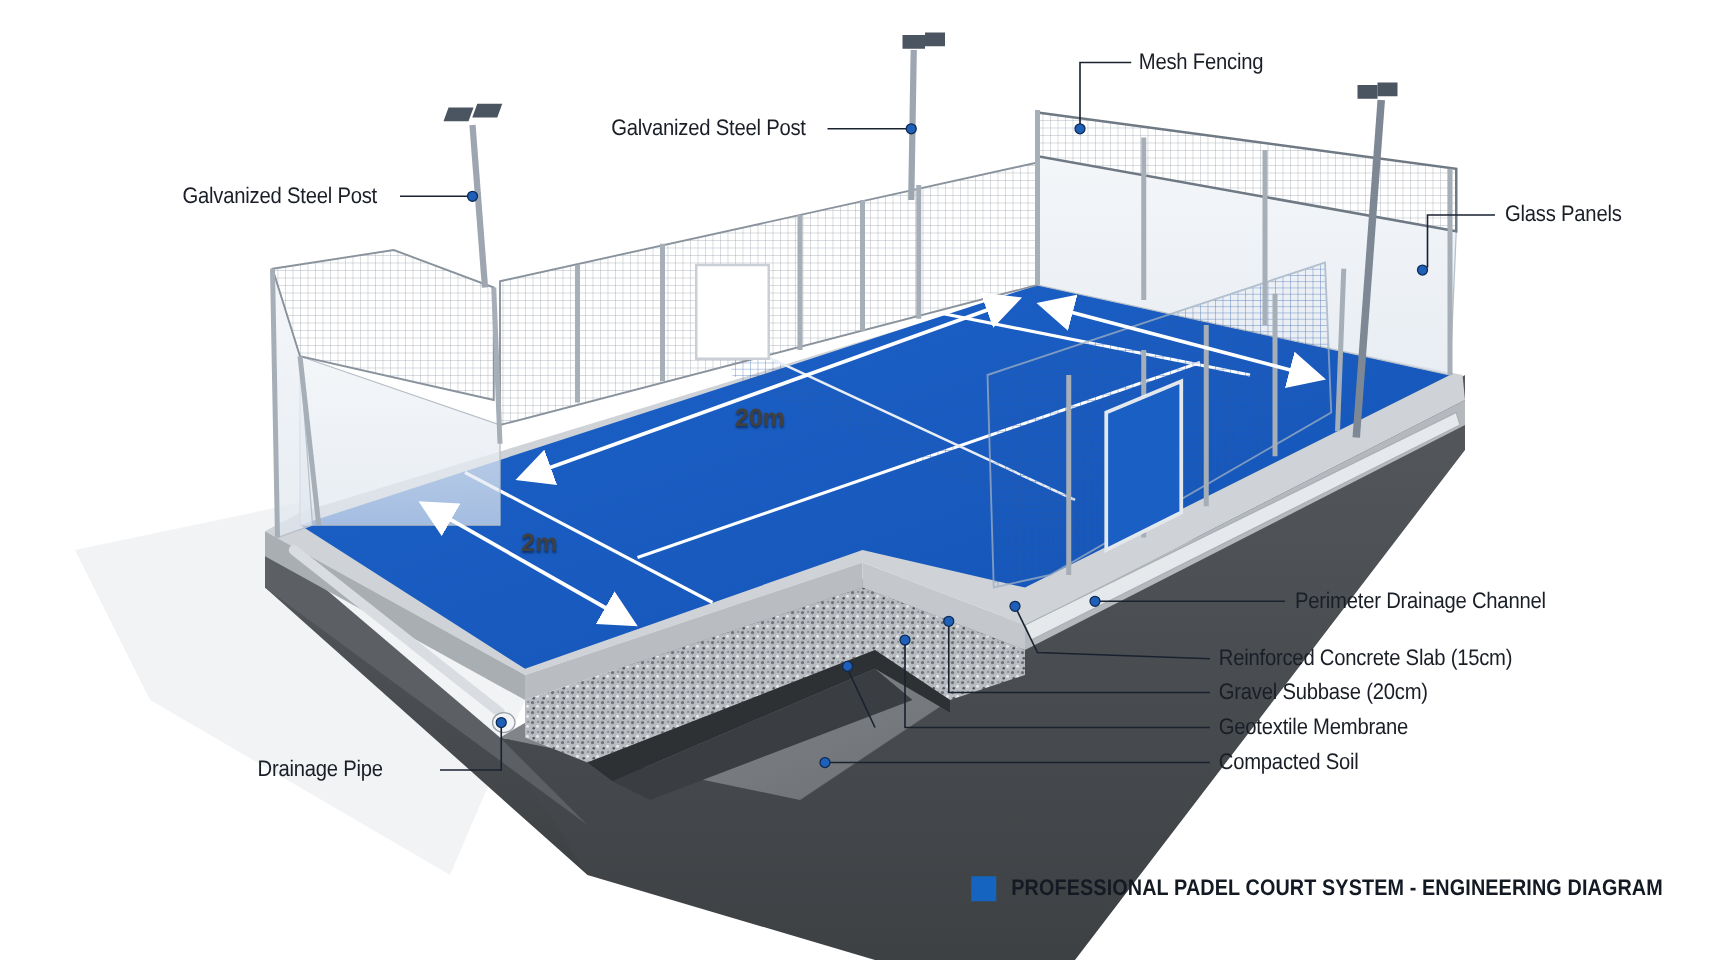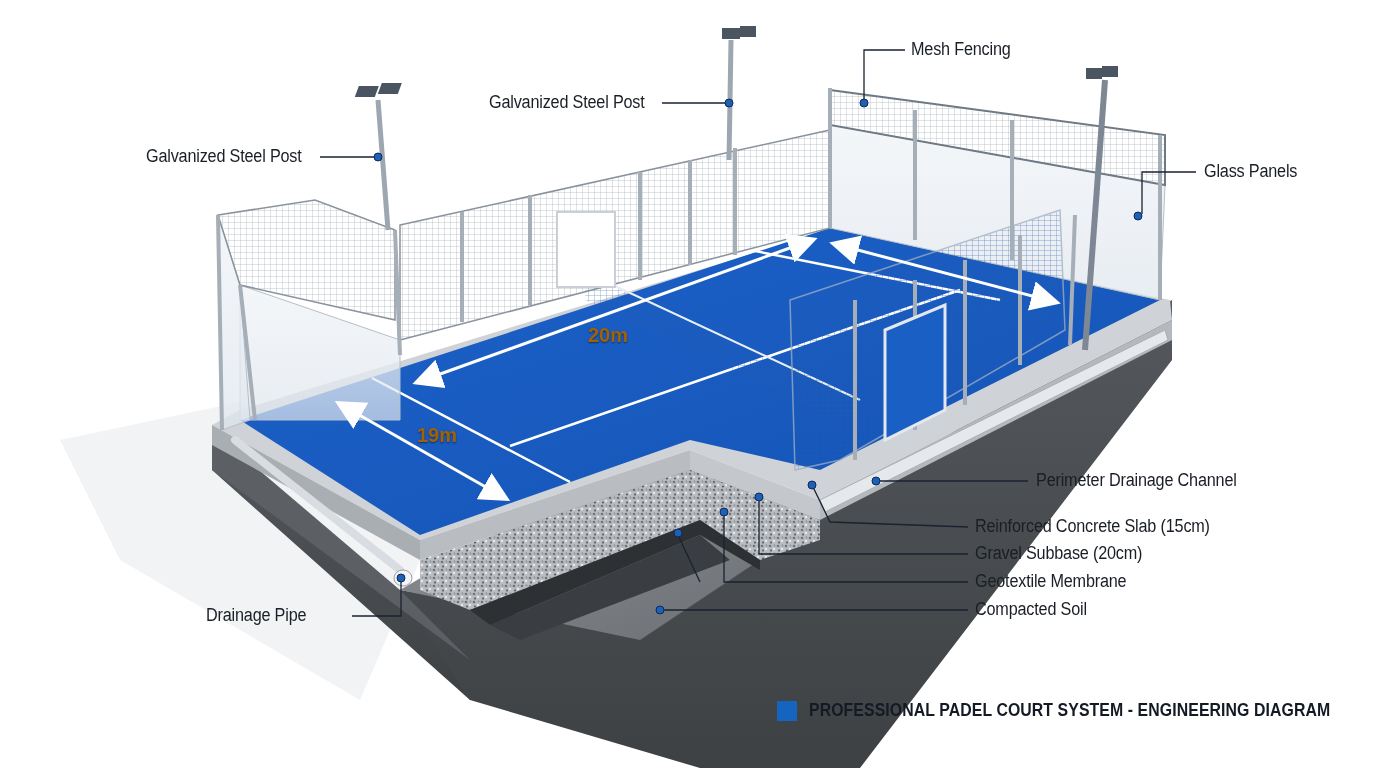--- a/index.html
+++ b/index.html
@@ -3,21 +3,21 @@
 <meta charset="utf-8">
 <style>
   html, body { margin: 0; padding: 0; background: #ffffff; }
   body { width: 1376px; height: 768px; overflow: hidden; position: relative;
          font-family: "Liberation Sans", "DejaVu Sans", sans-serif; }
   #stage { position: absolute; left: 0; top: 0; width: 1376px; height: 768px; }
   .callout-label { position: absolute; font-family: "Liberation Sans", sans-serif;
                    font-size: 18px; color: #1a1e26; white-space: nowrap; letter-spacing: -0.2px;
                    transform: scaleX(0.9); transform-origin: left center; }
   .dim-label { position: absolute; font-family: "Liberation Sans", sans-serif; font-weight: bold;
-               font-size: 20px; color: #a16207; text-shadow: 0 1px 2px rgba(0,0,0,0.5); }
+               font-size: 20px; color: #404040; text-shadow: 0 1px 2px rgba(0,0,0,0.5); }
   .footer { position: absolute; left: 777px; top: 700px; display: flex; align-items: center; }
   .footer .swatch { width: 20px; height: 20px; background: #1565c0; margin-right: 12px; }
   .footer .title { font-family: "Liberation Sans", sans-serif; font-weight: bold; font-size: 18px;
                    color: #141a24; letter-spacing: 0.1px; transform: scaleX(0.88); transform-origin: left center;
                    white-space: nowrap; }
 </style>
 </head>
 <body>
 
 <div id="stage">
@@ -184,21 +184,21 @@
       <circle cx="759" cy="497" r="4"></circle>
       <circle cx="724" cy="512" r="4"></circle>
       <circle cx="678" cy="533" r="4"></circle>
       <circle cx="660" cy="610" r="4"></circle>
       <circle cx="401" cy="578" r="4"></circle>
     </g>
   </svg>
 
   
   <div class="dim-label" style="left:588px; top:324px;">20m</div>
-  <div class="dim-label" style="left:417px; top:424px;">19m</div>
+  <div class="dim-label" style="left:417px; top:424px;">2m</div>
 
   
   <div class="callout-label" style="left:146px; top:146px;">Galvanized Steel Post</div>
   <div class="callout-label" style="left:489px; top:92px;">Galvanized Steel Post</div>
   <div class="callout-label" style="left:911px; top:39px;">Mesh Fencing</div>
   <div class="callout-label" style="left:1204px; top:161px;">Glass Panels</div>
   <div class="callout-label" style="left:1036px; top:470px;">Perimeter Drainage Channel</div>
   <div class="callout-label" style="left:975px; top:516px;">Reinforced Concrete Slab (15cm)</div>
   <div class="callout-label" style="left:975px; top:543px;">Gravel Subbase (20cm)</div>
   <div class="callout-label" style="left:975px; top:571px;">Geotextile Membrane</div>

